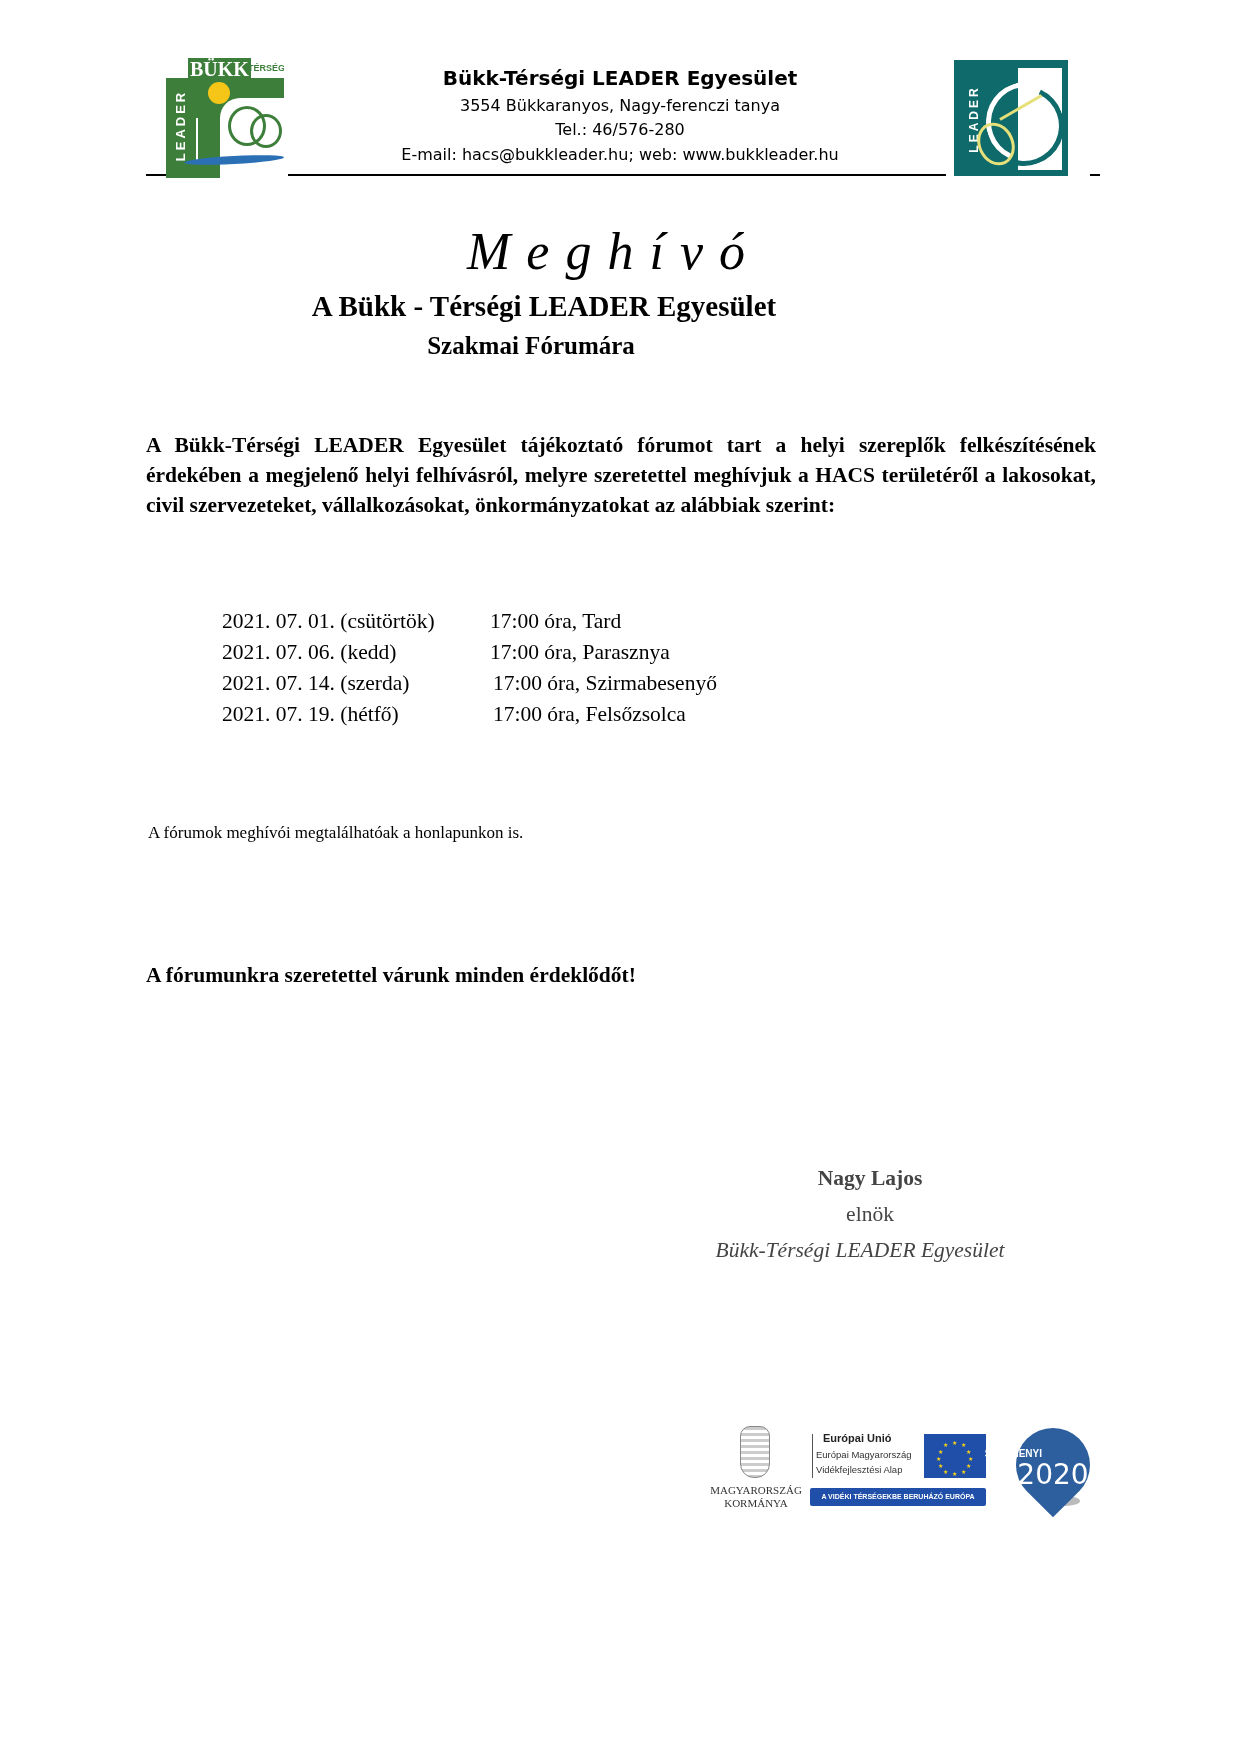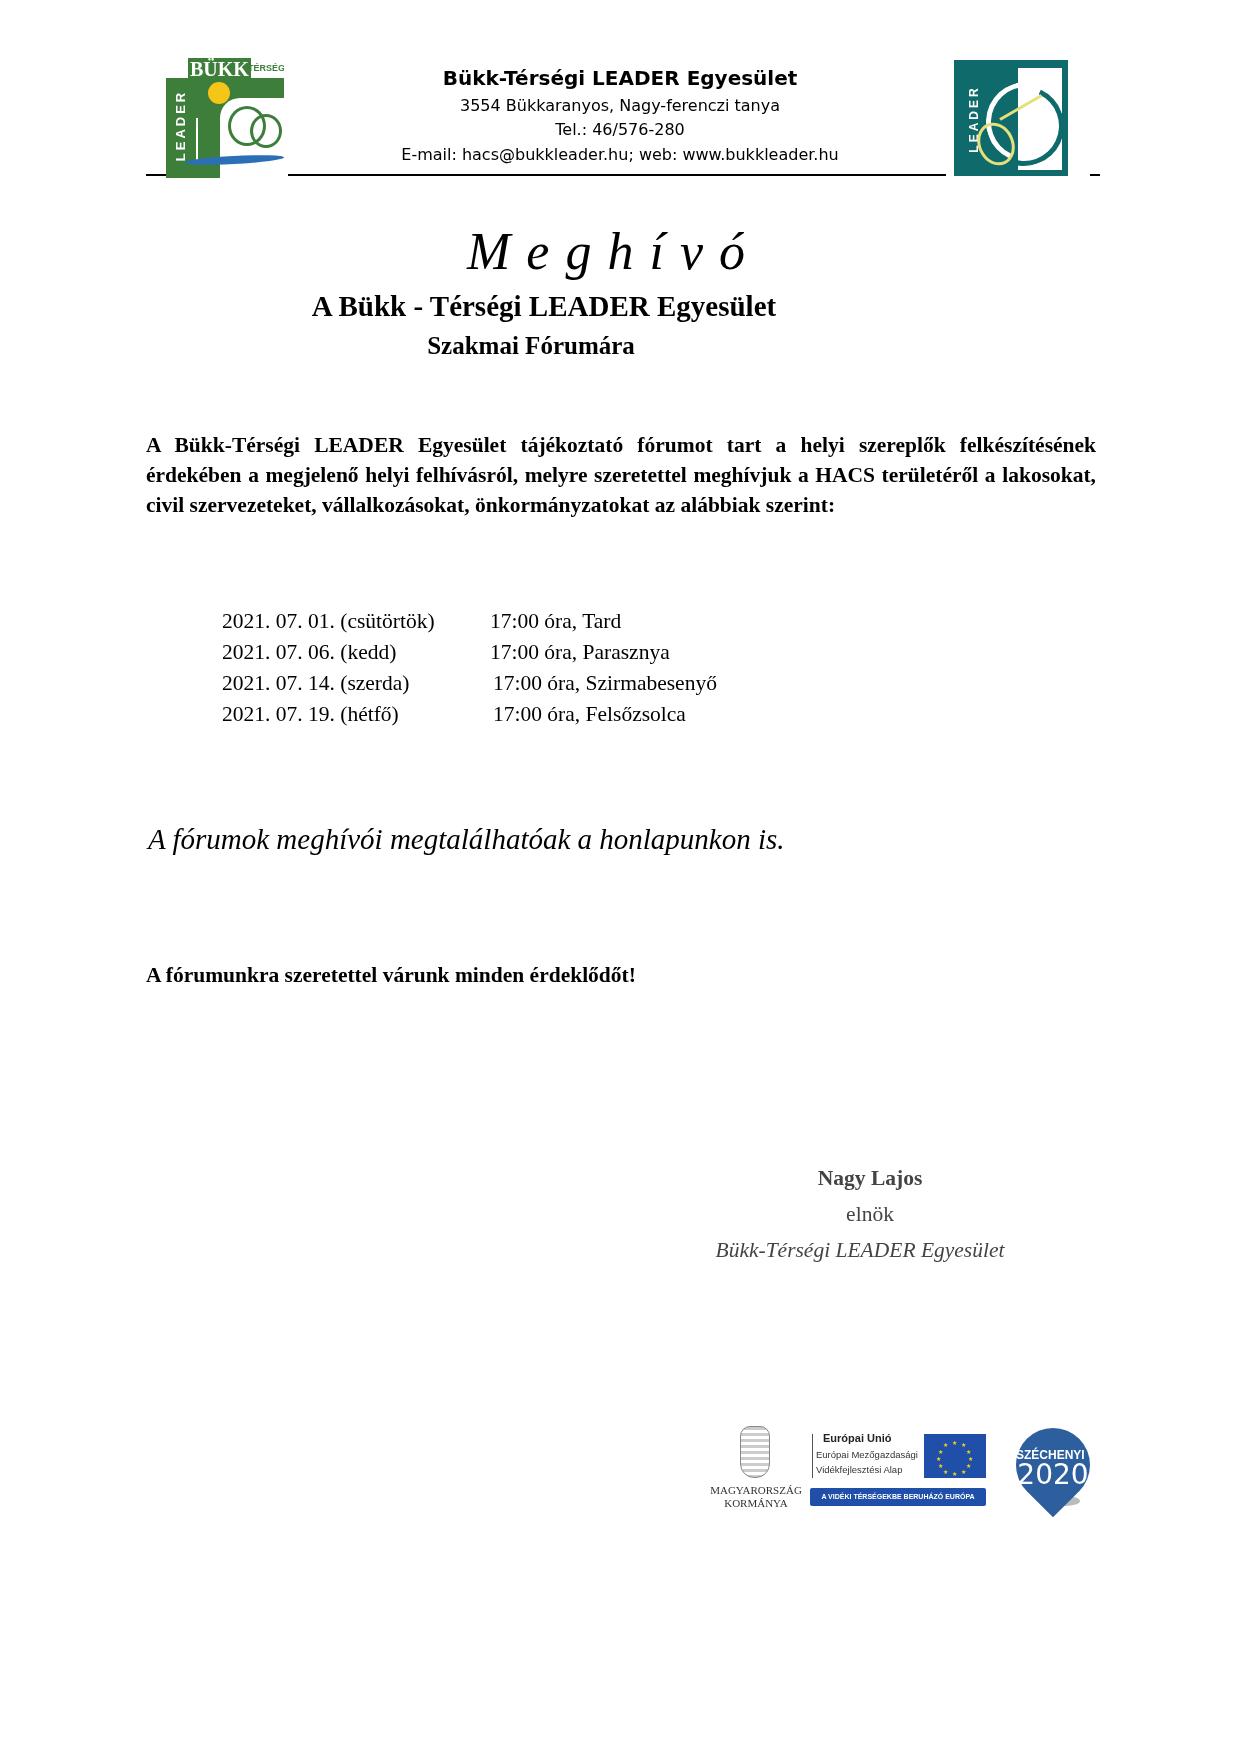--- a/index.html
+++ b/index.html
@@ -40,40 +40,40 @@
   .subtitle1 { left: 2px; width: 1084px; top: 290px; text-align: center; font-family: "Liberation Serif", serif; font-weight: bold; font-size: 29px; }
   .subtitle2 { left: 0; width: 1062px; top: 332px; text-align: center; font-family: "Liberation Serif", serif; font-weight: bold; font-size: 25px; }
 
   .intro { left: 146px; top: 430px; width: 950px; font-family: "Liberation Serif", serif; font-weight: bold; font-size: 21.5px; line-height: 30px; text-align: justify; }
 
   .schedule { left: 222px; top: 606px; font-family: "Liberation Serif", serif; font-size: 21.5px; line-height: 31px; }
   .schedule .row { display: flex; }
   .schedule .date { width: 268px; white-space: nowrap; }
   .schedule .info { white-space: nowrap; }
 
-  .note { left: 148px; top: 823px; font-family: "Liberation Serif", serif; font-size: 29px; font-style: italic; }
+  .note { left: 148px; top: 823px; font-family: "Liberation Serif", serif; font-size: 17px; }
   .closing { left: 146px; top: 963px; font-family: "Liberation Serif", serif; font-weight: bold; font-size: 21.5px; }
 
   .sig-name { left: 760px; width: 220px; top: 1166px; text-align: center; font-family: "Liberation Serif", serif; font-weight: bold; font-size: 21.5px; color: #444; }
   .sig-role { left: 760px; width: 220px; top: 1202px; text-align: center; font-family: "Liberation Serif", serif; font-size: 21.5px; color: #444; }
   .sig-org { left: 660px; width: 400px; top: 1238px; text-align: center; font-family: "Liberation Serif", serif; font-style: italic; font-size: 21.5px; color: #444; }
 
   
   .gov-crest { left: 740px; top: 1426px; width: 28px; height: 50px; border: 1px solid #888; border-radius: 10px 10px 14px 14px; background: repeating-linear-gradient(180deg, #ccc 0 3px, #fff 3px 6px); }
   .gov-text { left: 706px; top: 1484px; width: 100px; text-align: center; font-family: "Liberation Serif", serif; font-size: 11px; color: #333; line-height: 13px; }
   .eu-divider { left: 812px; top: 1434px; width: 1px; height: 44px; background: #555; }
   .eu-title { left: 816px; top: 1432px; font-family: "Liberation Sans", sans-serif; font-weight: bold; font-size: 11px; color: #222; padding-left: 7px; }
   .eu-line1 { left: 816px; top: 1449px; font-family: "Liberation Sans", sans-serif; font-size: 9.5px; color: #333; }
   .eu-line2 { left: 816px; top: 1464px; font-family: "Liberation Sans", sans-serif; font-size: 9.5px; color: #333; }
   .eu-flag { left: 924px; top: 1434px; width: 62px; height: 44px; background: #1f4fa8; }
   .eu-flag span { position: absolute; color: #f7d117; font-size: 6px; line-height: 6px; }
   .eu-banner { left: 810px; top: 1488px; width: 176px; height: 18px; background: #1f4fa8; color: #fff; font-family: "Liberation Sans", sans-serif; font-weight: bold; font-size: 7px; line-height: 18px; text-align: center; border-radius: 2px; }
   .szech { left: 1016px; top: 1428px; width: 74px; height: 74px; background: #2d5f9e; border-radius: 50% 50% 50% 0; transform: rotate(-45deg); }
   .szech-shadow { left: 1050px; top: 1496px; width: 30px; height: 10px; background: #bbb; border-radius: 50%; }
-  .szech-t1 { left: 1016px; width: 74px; top: 1448px; text-align: left; font-family: "Liberation Sans", sans-serif; font-weight: bold; font-size: 12px; color: #fff; }
+  .szech-t1 { left: 968px; width: 74px; top: 1448px; text-align: right; font-family: "Liberation Sans", sans-serif; font-weight: bold; font-size: 10px; color: #fff; }
   .szech-t2 { left: 1016px; width: 74px; top: 1458px; text-align: center; font-family: "DejaVu Sans", sans-serif; font-size: 28px; color: #fff; letter-spacing: 0px; }
 </style>
 </head>
 <body>
 
 <div class="abs logo-left">
   <div class="band"></div>
   <span class="bukk">BÜKK</span>
   <span class="tersegi">TÉRSÉGI</span>
   <div class="leader-v">LEADER</div>
@@ -136,21 +136,21 @@
 <div class="abs sig-org">Bükk-Térségi LEADER Egyesület</div>
 
 <div class="abs gov-crest"></div>
 <div class="abs gov-text">
   <div style="text-transform:uppercase">Magyarország</div>
   <div style="text-transform:uppercase">Kormánya</div>
 </div>
 
 <div class="abs eu-divider"></div>
 <div class="abs eu-title">Európai Unió</div>
-<div class="abs eu-line1">Európai Mezőgazdasági</div>
+<div class="abs eu-line1">Európai Magyarország</div>
 <div class="abs eu-line2">Vidékfejlesztési Alap</div>
 <div class="abs eu-flag">
   <span style="left:28px;top:6px">★</span>
   <span style="left:37px;top:8px">★</span>
   <span style="left:42px;top:15px">★</span>
   <span style="left:44px;top:22px">★</span>
   <span style="left:42px;top:29px">★</span>
   <span style="left:37px;top:35px">★</span>
   <span style="left:28px;top:37px">★</span>
   <span style="left:19px;top:35px">★</span>

